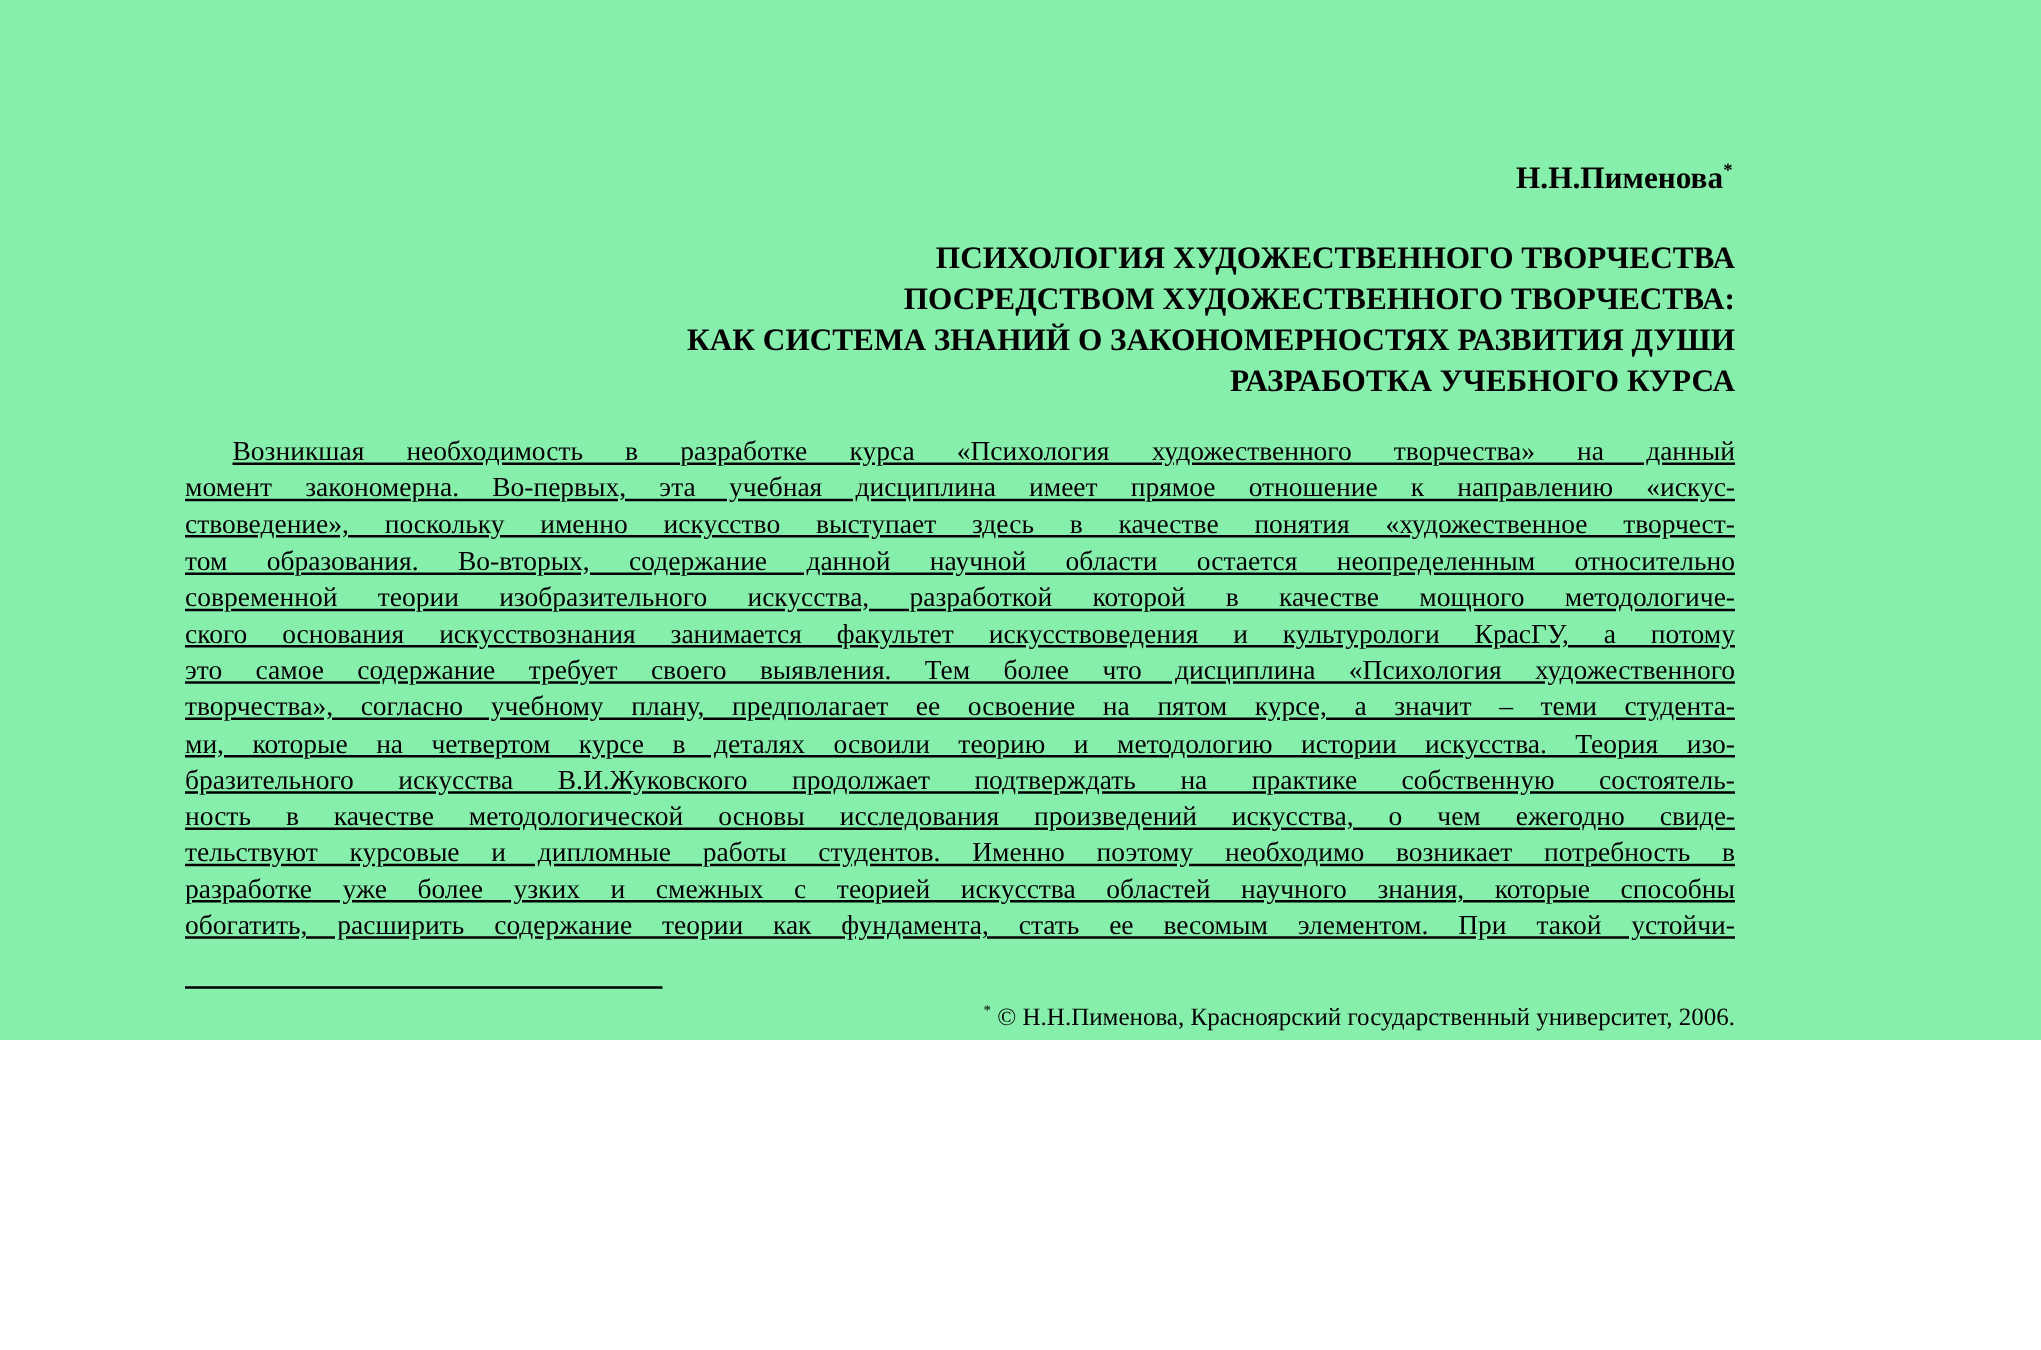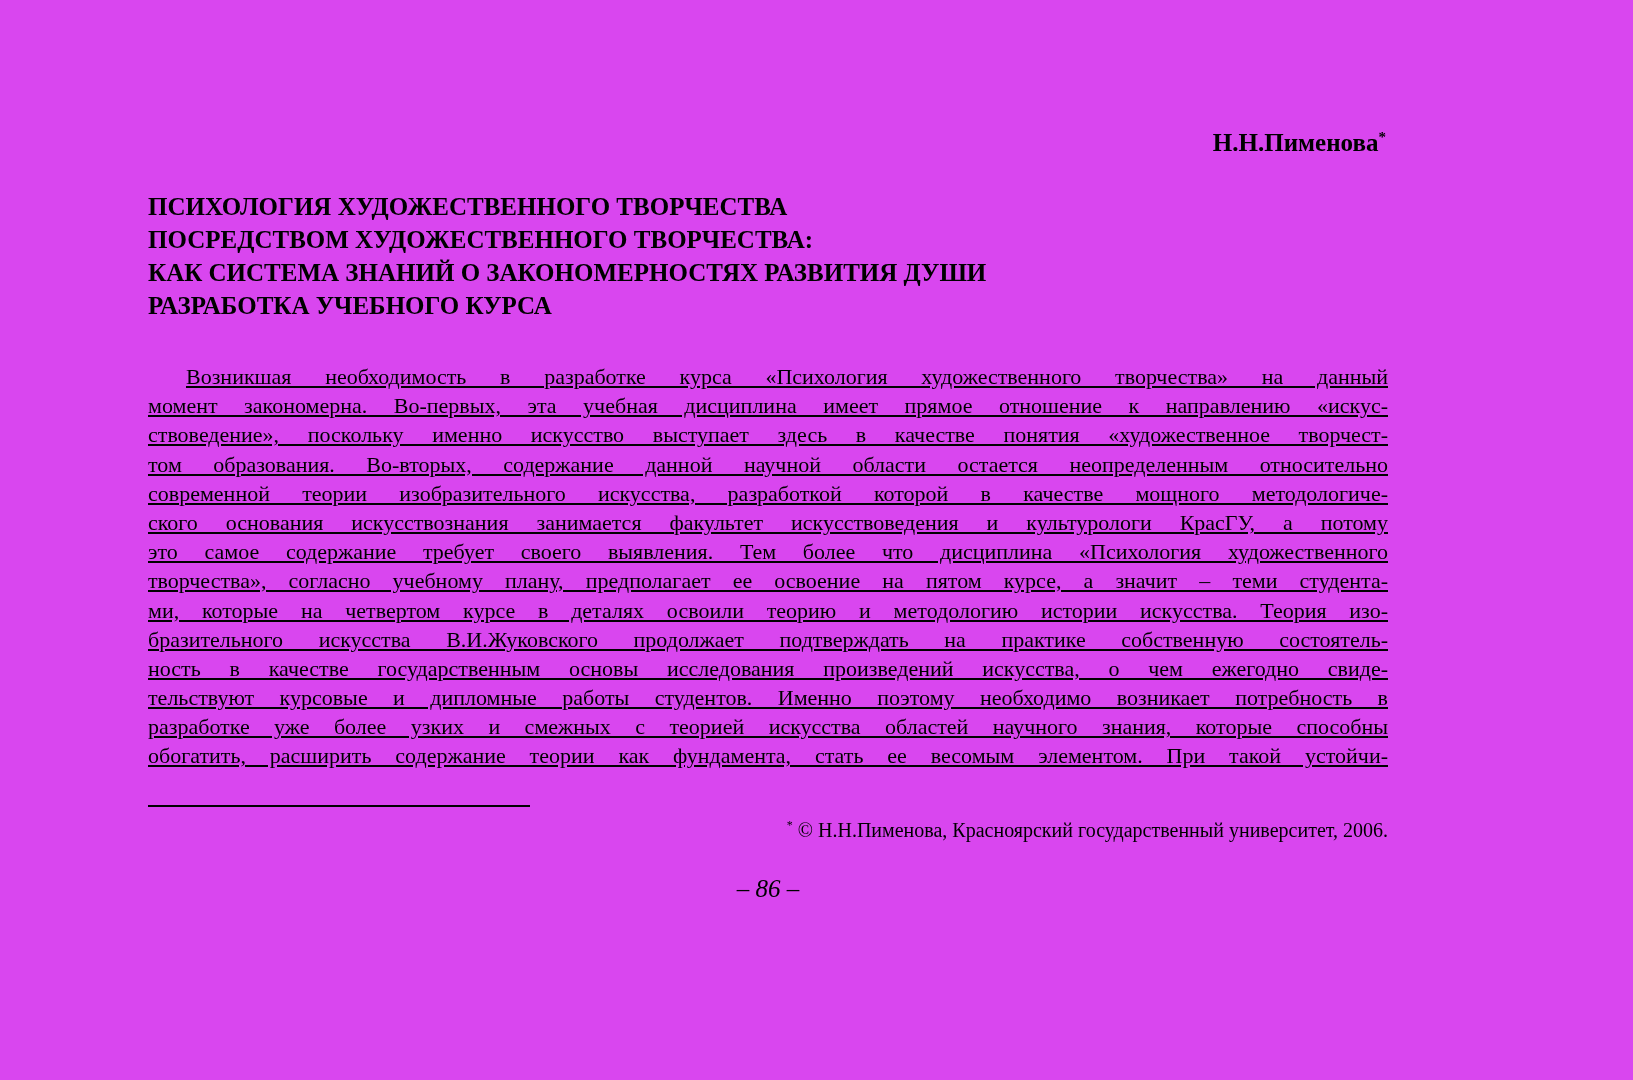--- a/index.html
+++ b/index.html
@@ -3,22 +3,22 @@
 <meta charset="utf-8">
 <style>
   html, body {
     margin: 0;
     padding: 0;
     background: #ffffff;
   }
   .page {
     position: relative;
     width: 1633px;
-    height: 1080px;
-    background: #d946ef;
+    height: 832px;
+    background: #86efac;
     color: #000000;
     font-family: "Liberation Serif", serif;
     overflow: hidden;
   }
   .content {
     position: absolute;
     left: 148px;
     top: 128px;
     width: 1240px;
   }
@@ -29,25 +29,25 @@
     line-height: 30px;
     margin-bottom: 32px;
     padding-right: 2px;
   }
   .author-line sup {
     font-size: 15px;
     vertical-align: super;
     line-height: 0;
   }
   .title-block {
-    text-align: left;
+    text-align: right;
     font-weight: bold;
     font-size: 25px;
     line-height: 33px;
-    margin-bottom: 40px;
+    margin-bottom: 24px;
   }
   .body-text {
     font-size: 22px;
     line-height: 29.2px;
     text-decoration: underline;
   }
   .body-text > div {
     text-align: justify;
     text-align-last: justify;
     height: 29.2px;
@@ -100,21 +100,21 @@
         <div class="body-line">Возникшая необходимость в разработке курса «Психология художественного творчества» на данный</div>
         <div class="body-line">момент закономерна. Во-первых, эта учебная дисциплина имеет прямое отношение к направлению «искус-</div>
         <div class="body-line">ствоведение», поскольку именно искусство выступает здесь в качестве понятия «художественное творчест-</div>
         <div class="body-line">том образования. Во-вторых, содержание данной научной области остается неопределенным относительно</div>
         <div class="body-line">современной теории изобразительного искусства, разработкой которой в качестве мощного методологиче-</div>
         <div class="body-line">ского основания искусствознания занимается факультет искусствоведения и культурологи КрасГУ, а потому</div>
         <div class="body-line">это самое содержание требует своего выявления. Тем более что дисциплина «Психология художественного</div>
         <div class="body-line">творчества», согласно учебному плану, предполагает ее освоение на пятом курсе, а значит – теми студента-</div>
         <div class="body-line">ми, которые на четвертом курсе в деталях освоили теорию и методологию истории искусства. Теория изо-</div>
         <div class="body-line">бразительного искусства В.И.Жуковского продолжает подтверждать на практике собственную состоятель-</div>
-        <div class="body-line">ность в качестве государственным основы исследования произведений искусства, о чем ежегодно свиде-</div>
+        <div class="body-line">ность в качестве методологической основы исследования произведений искусства, о чем ежегодно свиде-</div>
         <div class="body-line">тельствуют курсовые и дипломные работы студентов. Именно поэтому необходимо возникает потребность в</div>
         <div class="body-line">разработке уже более узких и смежных с теорией искусства областей научного знания, которые способны</div>
         <div class="body-line">обогатить, расширить содержание теории как фундамента, стать ее весомым элементом. При такой устойчи-</div>
       </div>
 
     <hr class="footnote-separator">
 
     <div class="footnote">
       <sup>*</sup>
       <span>© Н.Н.Пименова, Красноярский государственный университет, 2006.</span>

